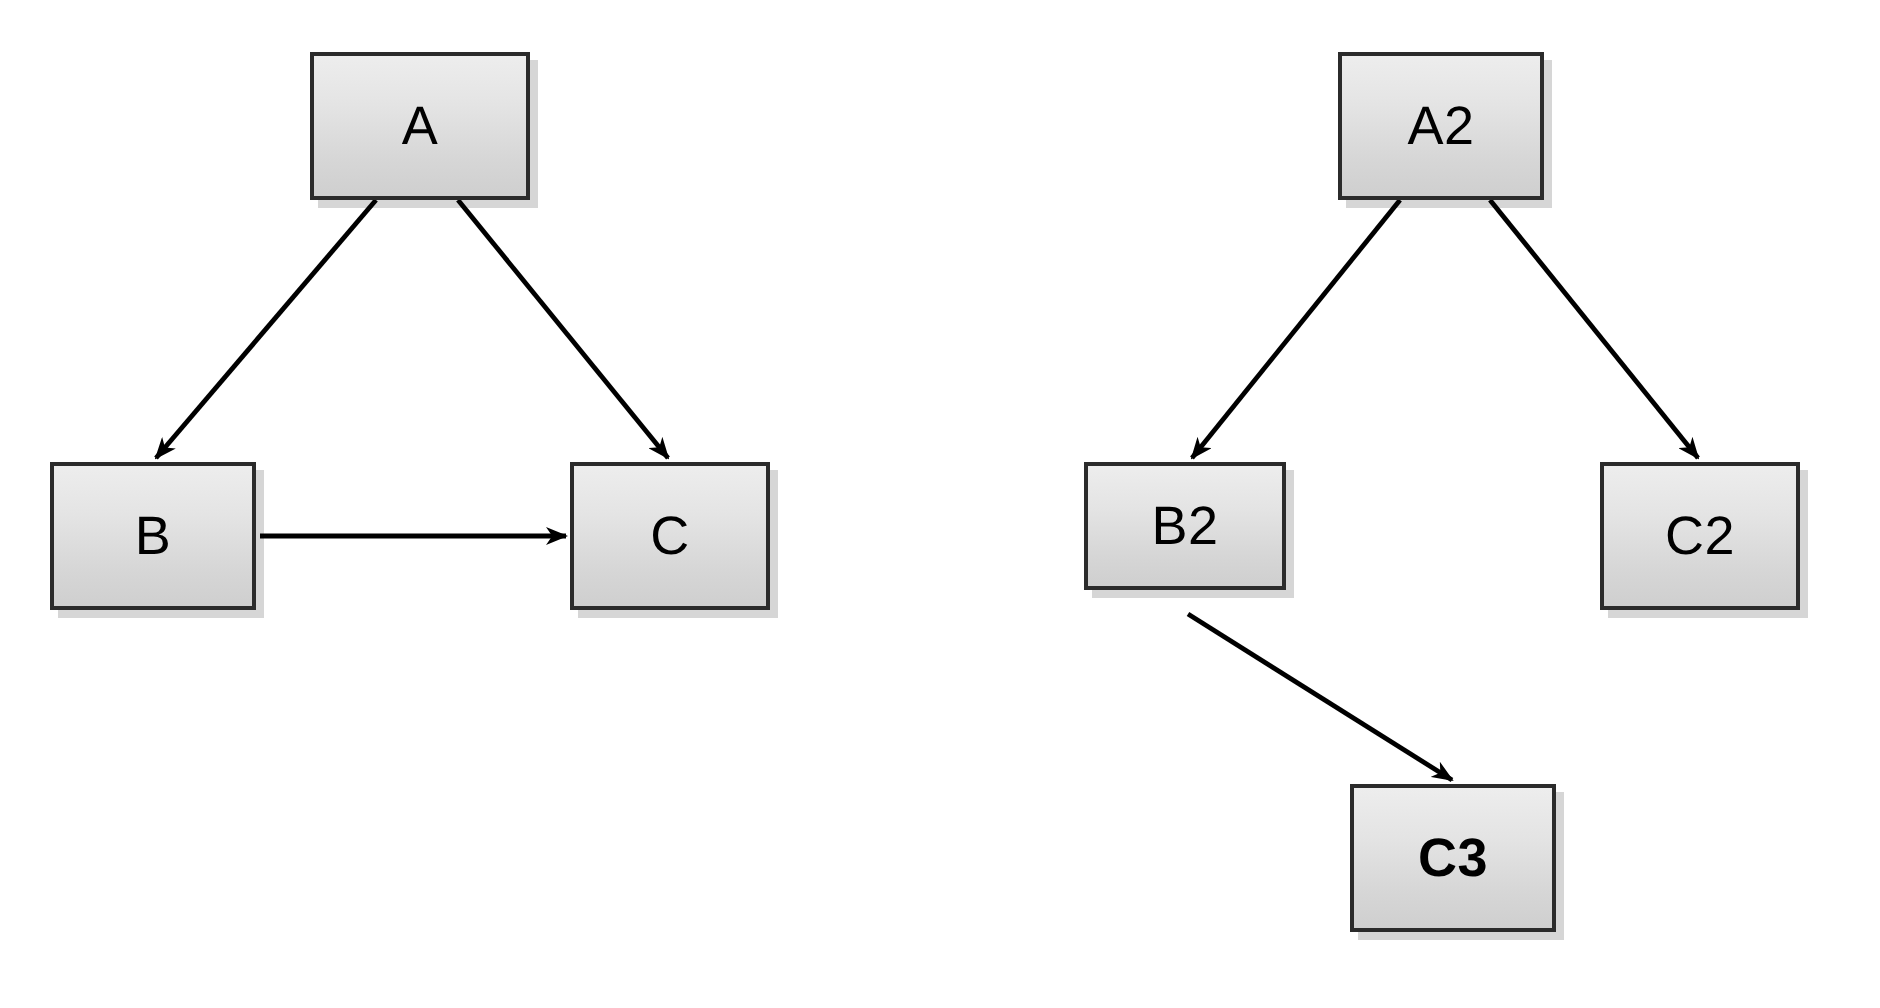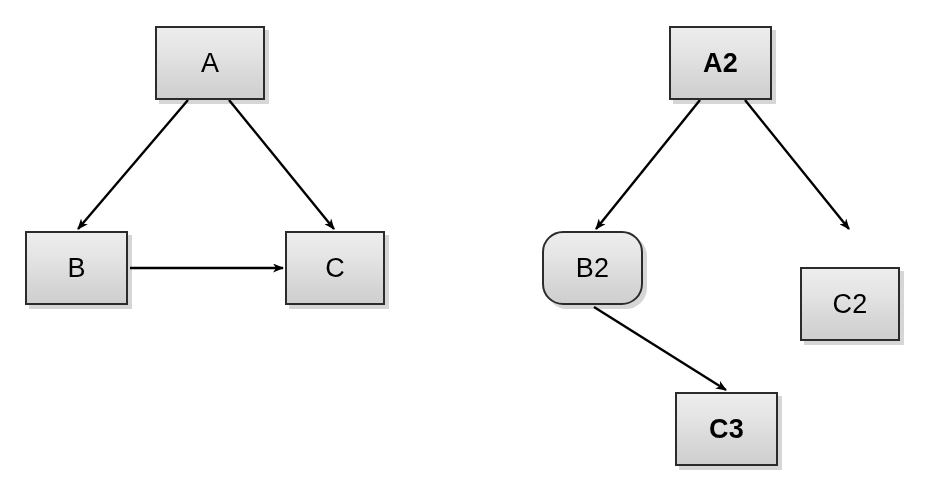--- a/index.html
+++ b/index.html
@@ -69,26 +69,26 @@
 
   <div class="node" style="left: 155px; top: 26px; width: 110px; height: 74px;">
     <span class="node-label">A</span>
   </div>
   <div class="node" style="left: 25px; top: 231px; width: 103px; height: 74px;">
     <span class="node-label">B</span>
   </div>
   <div class="node" style="left: 285px; top: 231px; width: 100px; height: 74px;">
     <span class="node-label">C</span>
   </div>
-  <div class="node" style="left: 669px; top: 26px; width: 103px; height: 74px; font-weight: bold;">
+  <div class="node" style="left: 669px; top: 26px; width: 103px; height: 74px;">
     <span class="node-label">A2</span>
   </div>
-  <div class="node" style="left: 542px; top: 231px; width: 101px; height: 74px; border-radius: 21px;">
+  <div class="node" style="left: 542px; top: 231px; width: 101px; height: 64px;">
     <span class="node-label">B2</span>
   </div>
-  <div class="node" style="left: 800px; top: 231px; width: 100px; height: 74px; margin-top: 36px;">
+  <div class="node" style="left: 800px; top: 231px; width: 100px; height: 74px;">
     <span class="node-label">C2</span>
   </div>
   <div class="node" style="left: 675px; top: 392px; width: 103px; height: 74px; font-weight: bold;">
     <span class="node-label">C3</span>
   </div>
 
 </div>
 
 </body></html>

